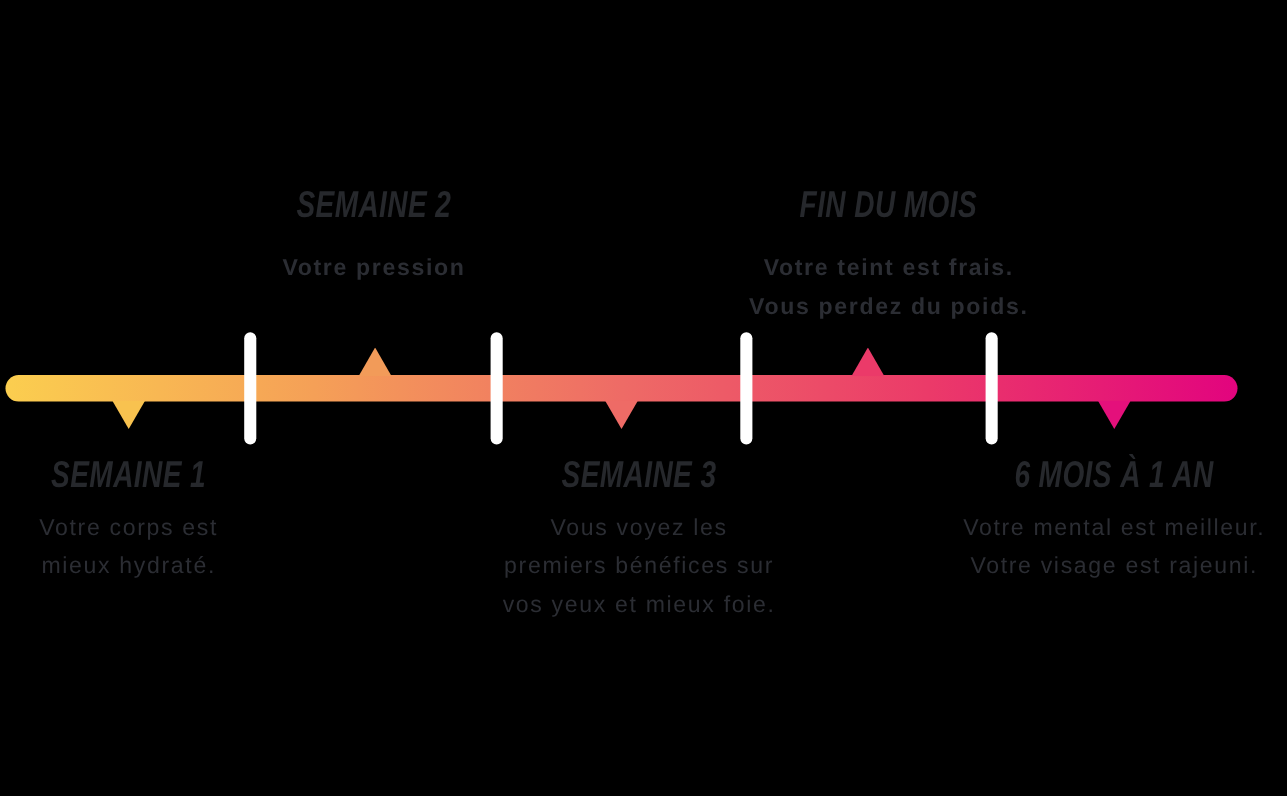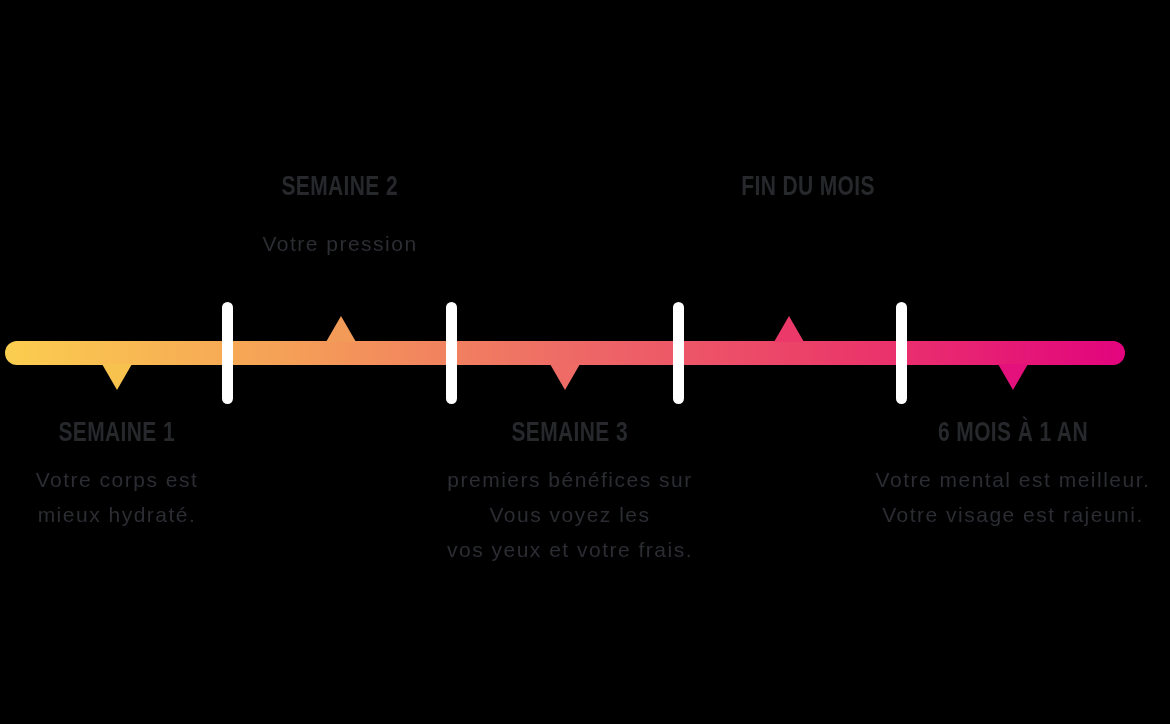--- a/index.html
+++ b/index.html
@@ -52,32 +52,33 @@
   
   .group {
     position: absolute;
     width: 320px;
     text-align: center;
   }
   .group.wide { width: 360px; }
   .group.above { top: 168px; }
   .group.below { top: 414px; }
   .heading {
-    font-size: 28px;
+    font-size: 34px;
     line-height: 36px;
     font-weight: 700;
     color: var(--heading-color, #26282c);
     white-space: nowrap;
+    font-style: italic;
   }
   .condense {
     display: inline-block;
     transform: scaleX(0.75);
     letter-spacing: 0.5px;
   }
-  .group.above .body { margin-top: 22px; }
+  .group.above .body { margin-top: 22px; font-weight: bold; }
   .group.below .body { margin-top: 12px; }
   .line {
     font-size: 21px;
     line-height: 35px;
     letter-spacing: 1.5px;
     color: var(--body-color, #2b2d33);
     white-space: nowrap;
   }
 </style>
 </head>
@@ -104,40 +105,44 @@
     </div>
     <div class="body">
       <div class="line">Votre pression</div>
     </div>
   </div>
 
   <div class="group above" style="left:648px">
     <div class="heading">
       <span class="condense">FIN DU MOIS</span>
     </div>
+    <div class="body">
+      <div class="line">Votre teint est frais.</div>
+      <div class="line">Vous perdez du poids.</div>
+    </div>
   </div>
 
   <div class="group below" style="left:-43px">
     <div class="heading">
       <span class="condense">SEMAINE 1</span>
     </div>
     <div class="body">
       <div class="line">Votre corps est</div>
       <div class="line">mieux hydraté.</div>
     </div>
   </div>
 
-  <div class="group below" style="left:410px">
+  <div class="group below" style="left:421px">
     <div class="heading">
       <span class="condense">SEMAINE 3</span>
     </div>
     <div class="body">
+      <div class="line">Vous voyez les</div>
       <div class="line">premiers bénéfices sur</div>
-      <div class="line">Vous voyez les</div>
-      <div class="line">vos yeux et votre frais.</div>
+      <div class="line">vos yeux et mieux foie.</div>
     </div>
   </div>
 
   <div class="group below wide" style="left:833px">
     <div class="heading">
       <span class="condense">6 MOIS À 1 AN</span>
     </div>
     <div class="body">
       <div class="line">Votre mental est meilleur.</div>
       <div class="line">Votre visage est rajeuni.</div>

